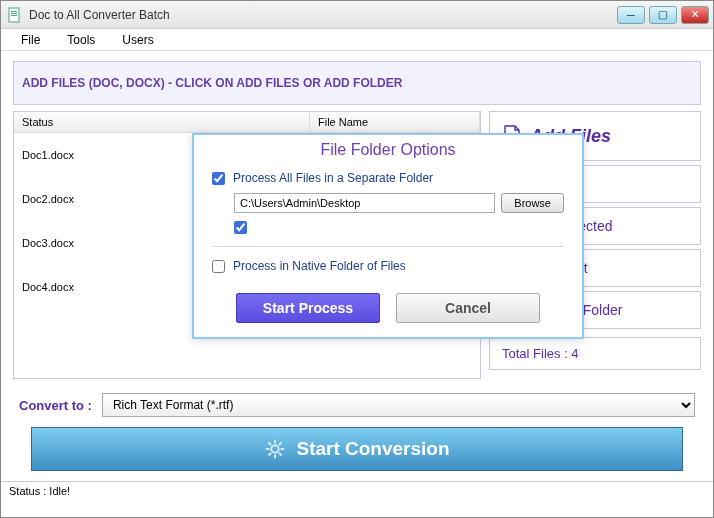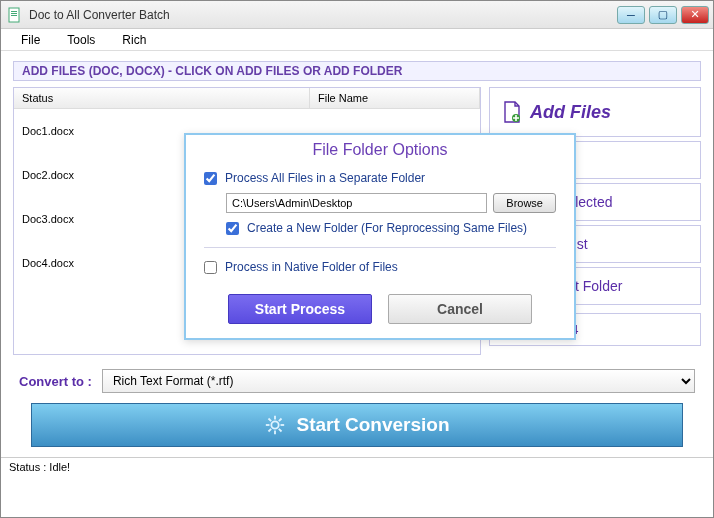--- a/index.html
+++ b/index.html
@@ -10,21 +10,21 @@
 .titlebar .title { flex: 1; font-size: 12px; color: #333; }
 .titlebar .winbtn { width: 28px; height: 18px; border: 1px solid #7aa; border-radius: 3px; margin-right: 4px; display: flex; align-items: center; justify-content: center; font-size: 11px; cursor: pointer; }
 .btn-min { background: linear-gradient(#e0f5fb, #a5d8ee); color: #036; }
 .btn-max { background: linear-gradient(#e0f5fb, #a5d8ee); color: #036; }
 .btn-close { background: linear-gradient(#f28b82, #c5221f); border-color: #900; color: #fff; width: 44px; }
 
 .menubar { height: 22px; background: #fff; display: flex; align-items: center; padding-left: 20px; border-bottom: 1px solid #ddd; gap: 27px; font-size: 12px; }
 
 .content { padding: 10px 12px 4px 12px; }
 
-.ins-bar { background: #f2f2ff; border: 1px solid #c8c8e8; padding: 2px 8px; font-size: 12px; font-weight: bold; color: #663fa8; margin-bottom: 6px; }
+.ins-bar { background: #f2f2ff; border: 1px solid #c8c8e8; padding: 14px 8px; font-size: 12px; font-weight: bold; color: #663fa8; margin-bottom: 6px; }
 
 .main-row { display: flex; gap: 8px; }
 
 .file-panel { flex: 1; border: 1px solid #c8c8e8; background: #fff; height: 268px; position: relative; }
 .file-header { display: flex; background: linear-gradient(#fdfdfd, #ececec); border-bottom: 1px solid #ddd; font-size: 11px; }
 .fh-col { padding: 4px 8px; border-right: 1px solid #ddd; }
 .fh-name { width: 170px; }
 .file-list { font-size: 11px; }
 .file-row { padding: 16px 8px; }
 
@@ -37,21 +37,21 @@
 .convert-row { display: flex; align-items: center; gap: 10px; padding: 14px 6px 10px 6px; font-size: 13px; }
 .convert-row label { color: #5a2da8; font-weight: bold; }
 .convert-select { flex: 1; padding: 3px 6px; font-size: 12px; border: 1px solid #aaa; background: linear-gradient(#fff, #eee); }
 
 .start-bar { margin: 0 18px; background: linear-gradient(#7fcdf0, #3d8fc4); border: 1px solid #2d6a9b; color: #fff; text-align: right; padding: 10px; font-size: 19px; font-weight: bold; display: flex; align-items: center; justify-content: center; gap: 10px; cursor: pointer; }
 .gear { width: 22px; height: 22px; }
 
 .status-bar { border-top: 1px solid #ccc; font-size: 11px; padding: 3px 8px; margin-top: 6px; }
 
 
-.dialog { position: absolute; top: 133px; left: 184px; width: 392px; background: #fff; border: 2px solid #8fc9ef; box-shadow: 0 2px 8px rgba(0,0,0,.15); }
+.dialog { position: absolute; top: 133px; left: 192px; width: 392px; background: #fff; border: 2px solid #8fc9ef; box-shadow: 0 2px 8px rgba(0,0,0,.15); }
 .dialog .d-title { text-align: center; font-size: 16px; color: #6b3fb5; padding: 6px 0 8px 0; font-weight: 500; }
 .dialog .d-body { padding: 0 18px 6px 18px; font-size: 12px; color: #204090; }
 .chk-row { display: flex; align-items: center; gap: 8px; padding: 4px 0; }
 .chk-row input[type=checkbox] { accent-color: #3a6fd8; }
 .path-row { display: flex; gap: 6px; padding: 4px 0 4px 22px; align-items: flex-start; }
 .path-row input[type=text] { flex: 1; font-size: 11px; padding: 3px 5px; border: 1px solid #aaa; background: #fff; }
 .browse-btn { padding: 3px 12px; font-size: 11px; background: linear-gradient(#fafafa, #e0e0e0); border: 1px solid #999; border-radius: 3px; cursor: pointer; }
 .sub-chk { padding-left: 22px; }
 .hr { border-top: 1px solid #d4d4e8; margin: 8px 0; }
 .d-buttons { display: flex; gap: 16px; justify-content: center; padding: 10px 0 14px 0; }
@@ -73,21 +73,21 @@
   </span>
   <span class="title">Doc to All Converter Batch</span>
   <div class="winbtn btn-min">─</div>
   <div class="winbtn btn-max">▢</div>
   <div class="winbtn btn-close">✕</div>
 </div>
 
 <div class="menubar">
   <span>File</span>
   <span>Tools</span>
-  <span>Rich</span>
+  <span>Users</span>
 </div>
 
 <div class="content">
   <div class="ins-bar">ADD FILES (DOC, DOCX) - CLICK ON ADD FILES OR ADD FOLDER</div>
 
   <div class="main-row">
     <div class="file-panel">
       <div class="file-header">
         <div class="fh-col" style="flex:1">Status</div>
         <div class="fh-col fh-name">File Name</div>
@@ -163,21 +163,20 @@
     <div class="chk-row">
       <input type="checkbox" checked="" style="">
       <span>Process All Files in a Separate Folder</span>
     </div>
     <div class="path-row">
       <input type="text" value="C:\Users\Admin\Desktop" style="">
       <button class="browse-btn">Browse</button>
     </div>
     <div class="chk-row sub-chk">
       <input type="checkbox" checked="" style="">
-      <span>Create a New Folder (For Reprocessing Same Files)</span>
     </div>
     <div class="hr"></div>
     <div class="chk-row">
       <input type="checkbox" style="">
       <span>Process in Native Folder of Files</span>
     </div>
   </div>
   <div class="d-buttons">
     <button class="d-btn d-start">Start Process</button>
     <button class="d-btn d-cancel">Cancel</button>

